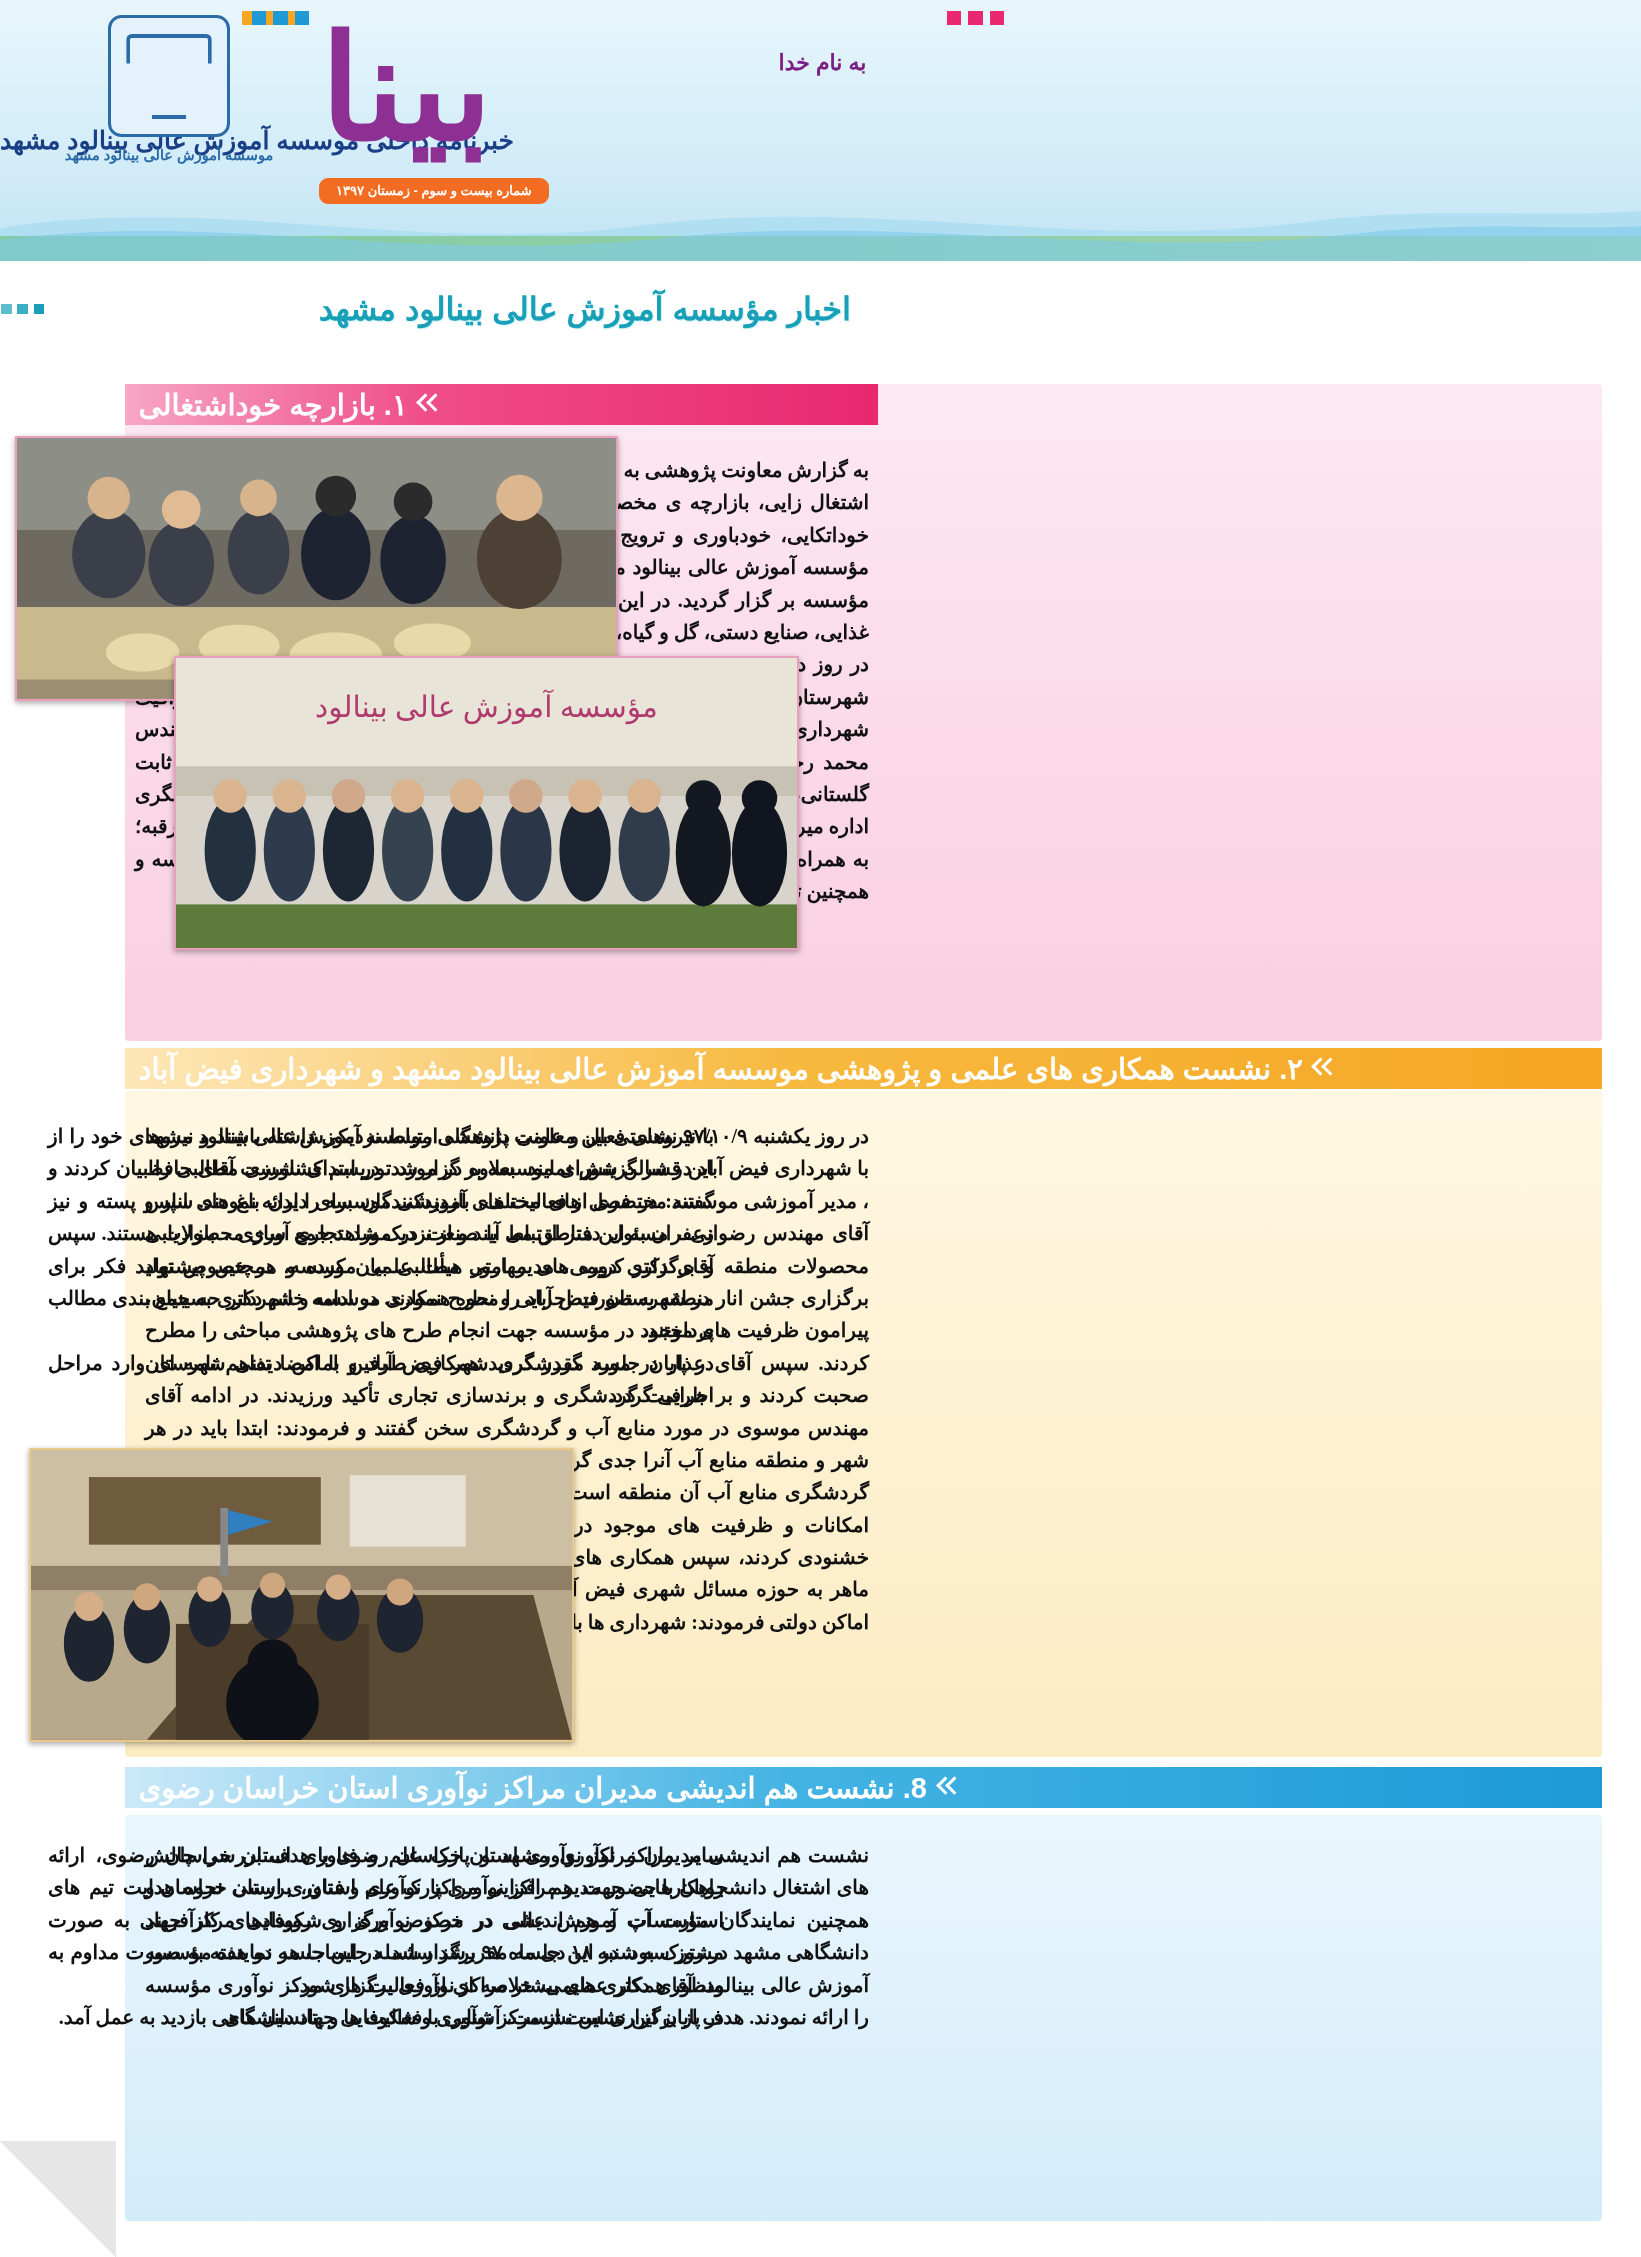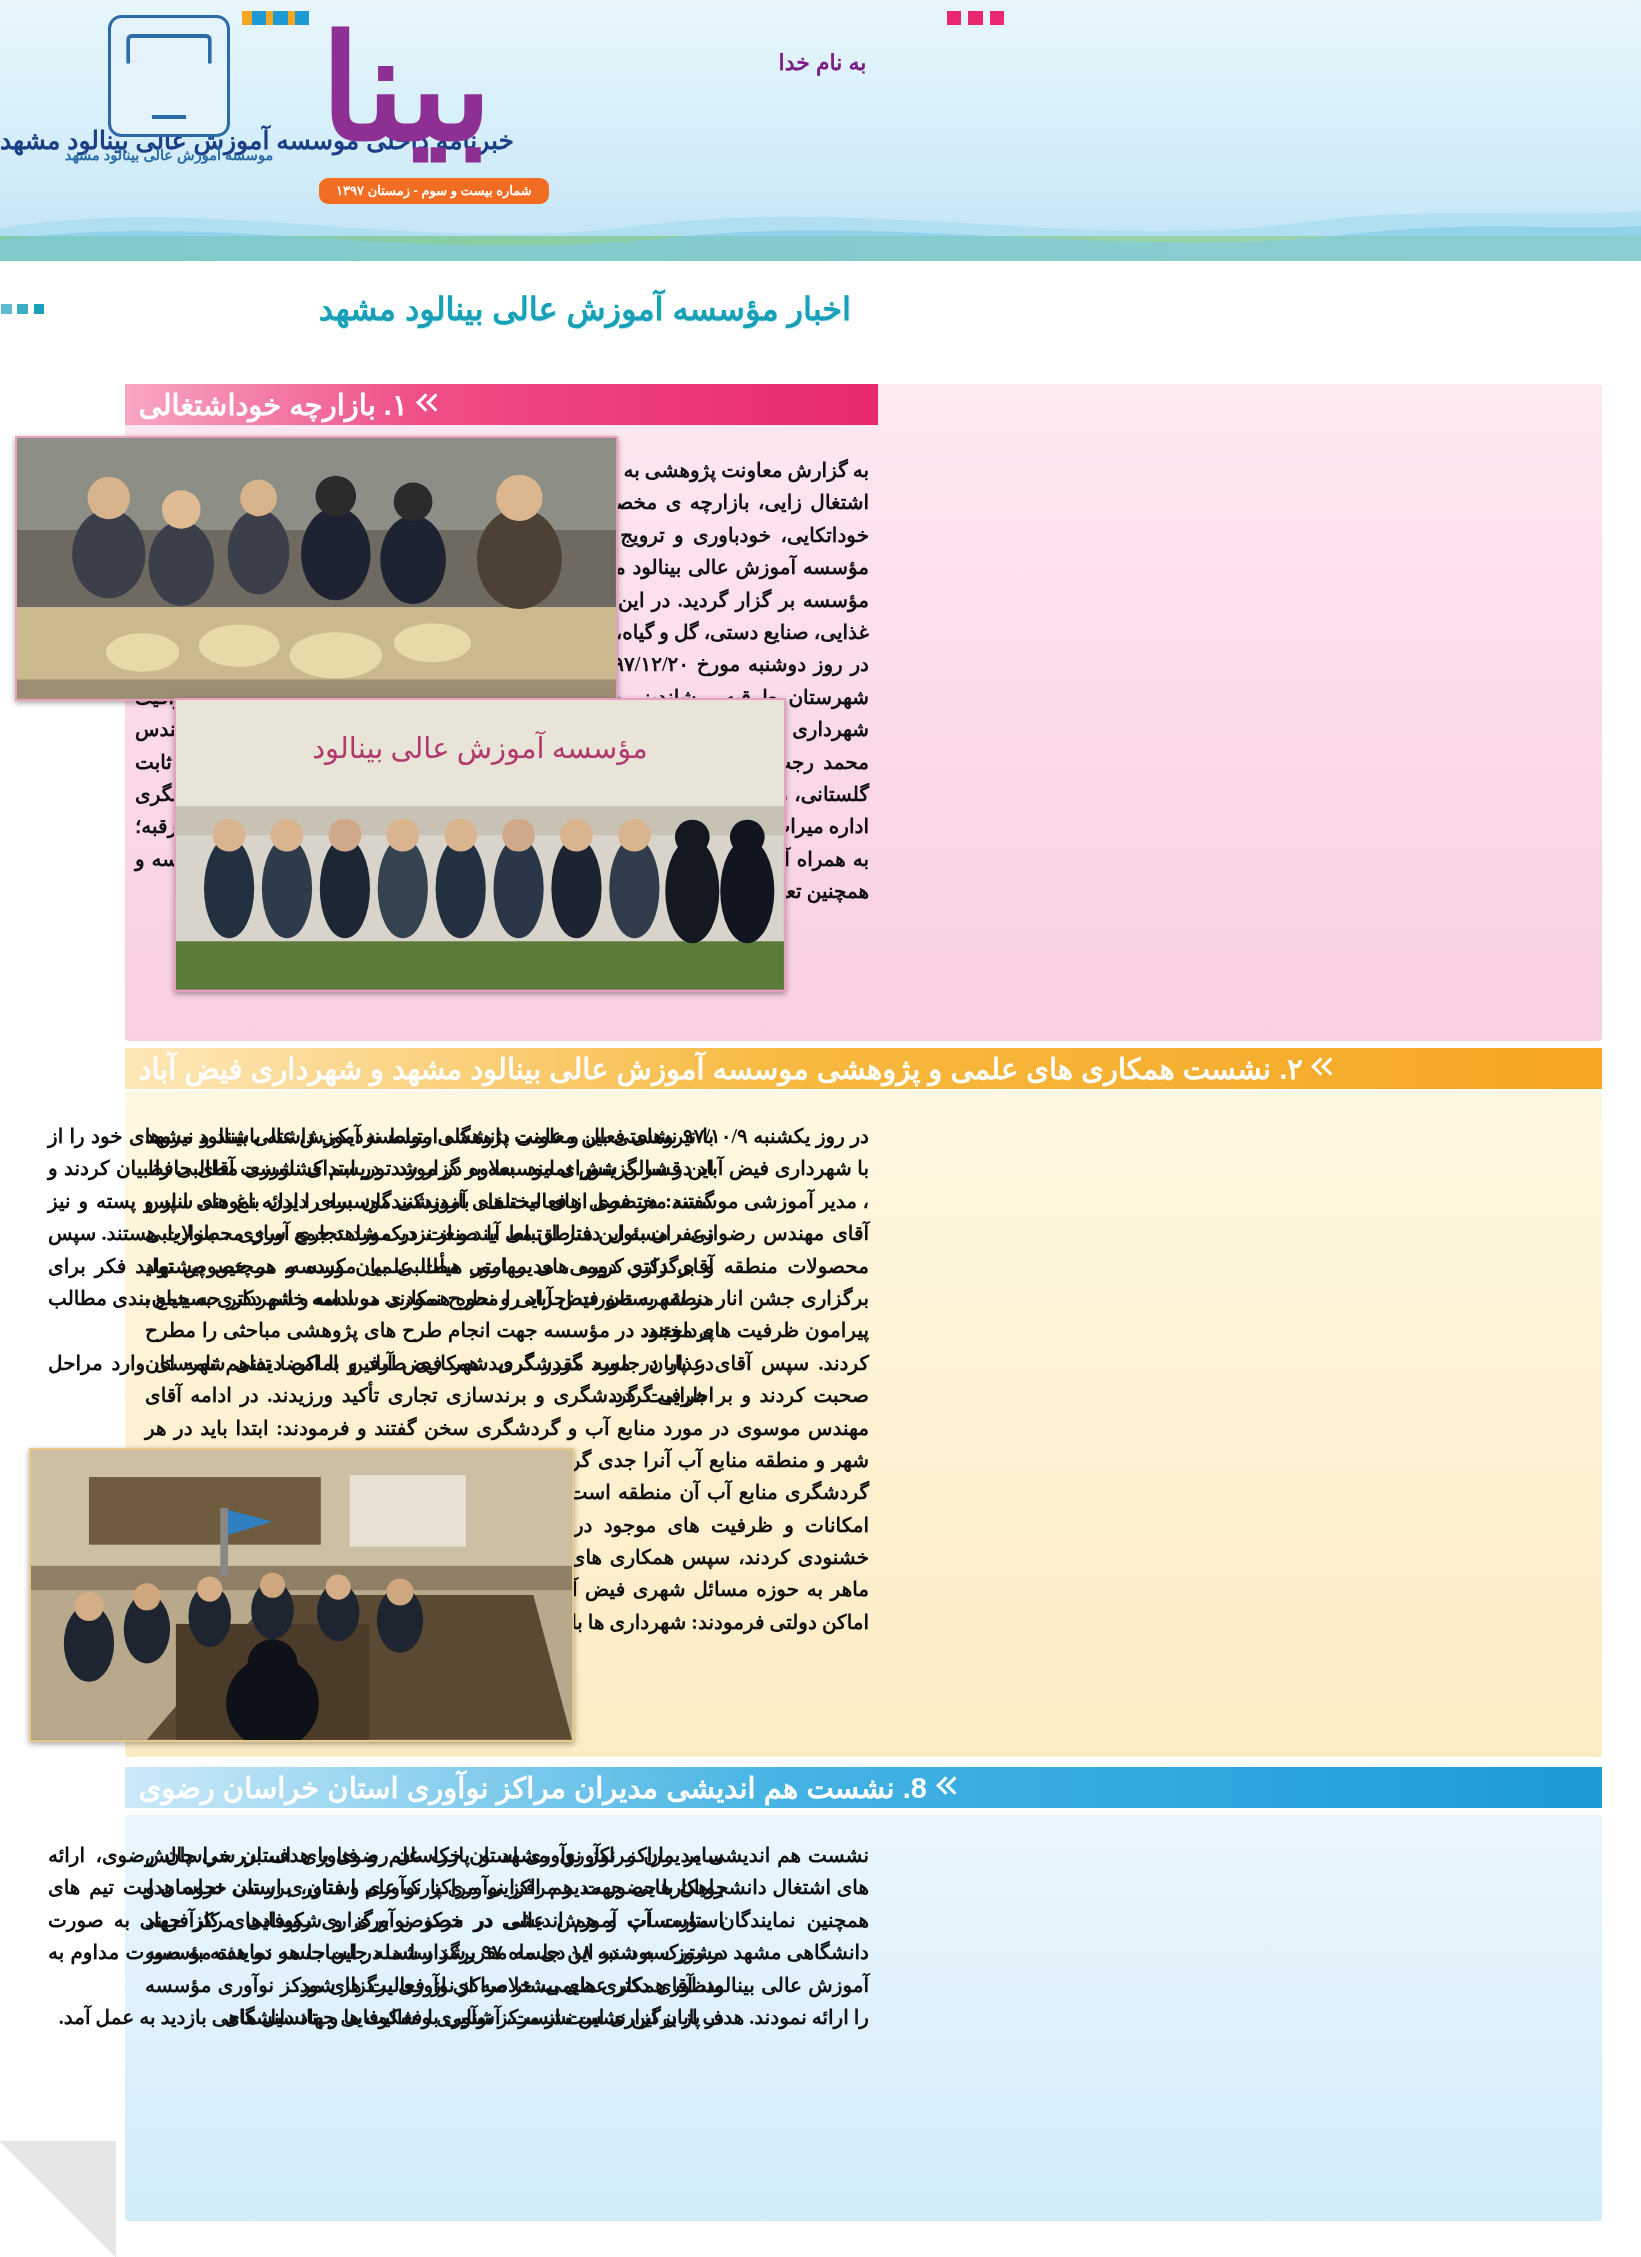--- a/index.html
+++ b/index.html
@@ -286,25 +286,26 @@
   }
   #photo1 {
     top: 436px;
     right: 1023px;  
     left: 97px;
     width: 599px;
     height: 261px;
     border: 2.9px solid #e8a0bd;
   }
   #photo2 {
-    top: 698px;
+    top: 656px;
     left: 174px;
     width: 608px;
     height: 290px;
     border: 2.9px solid #e8a0bd;
+    padding-left: 13px;
   }
   #photo3 {
     top: 1448px;
     left: 29px;
     width: 541px;
     height: 290px;
     border: 2.9px solid #e8c98a;
   }
 
   .ph-inner { position:absolute; inset:0; }

